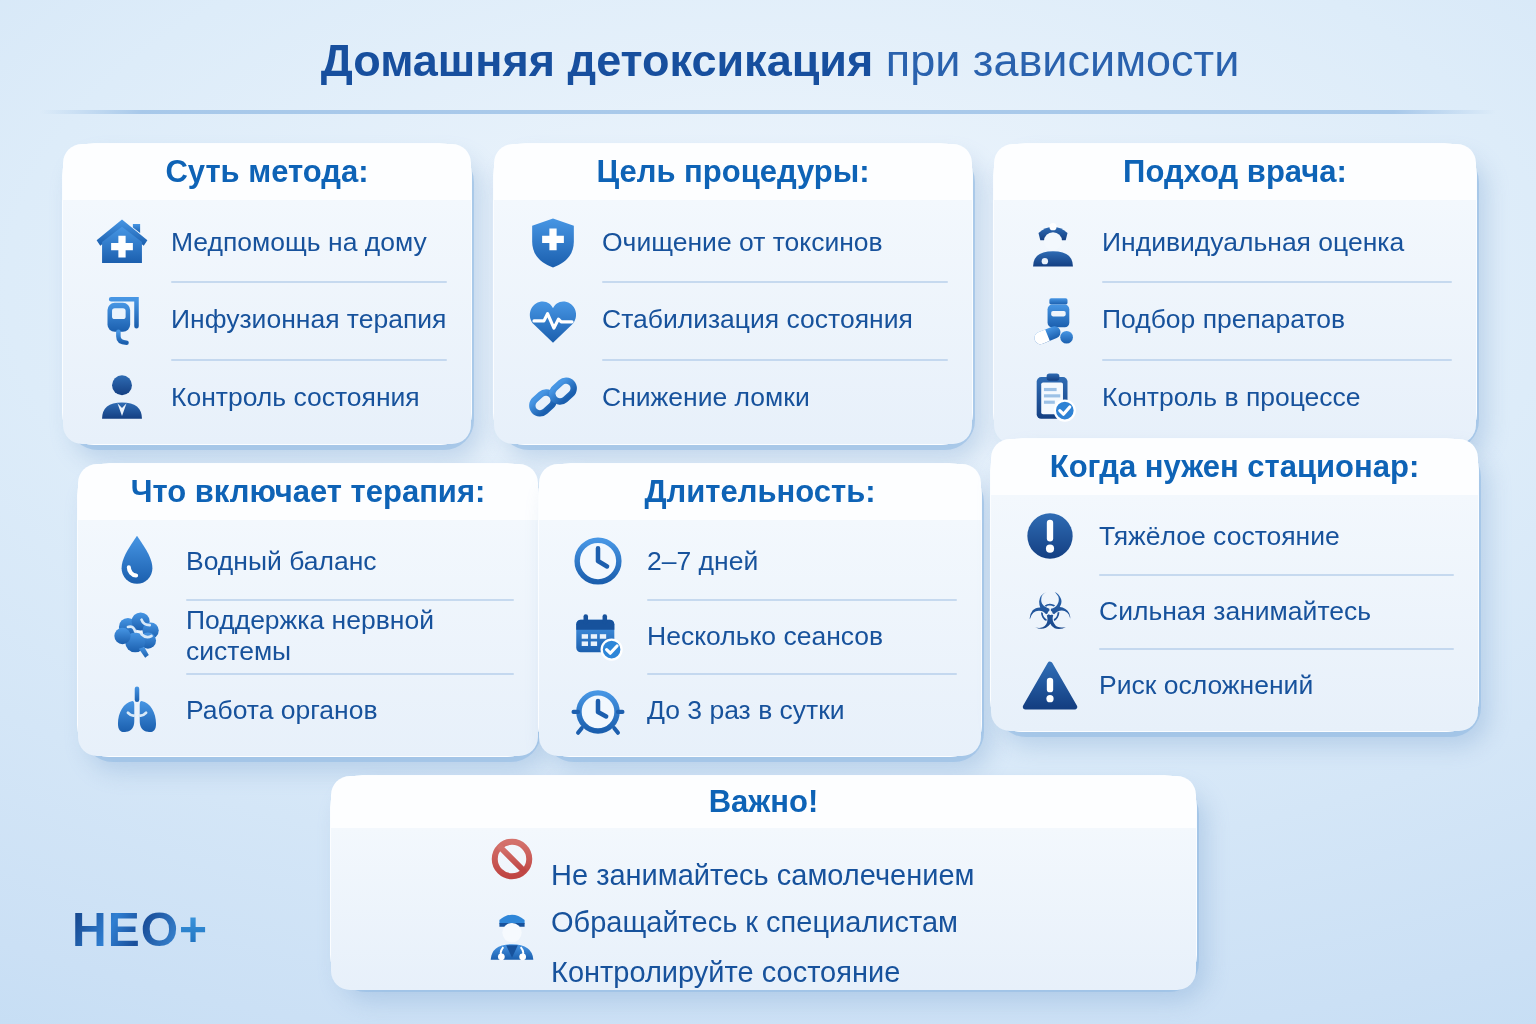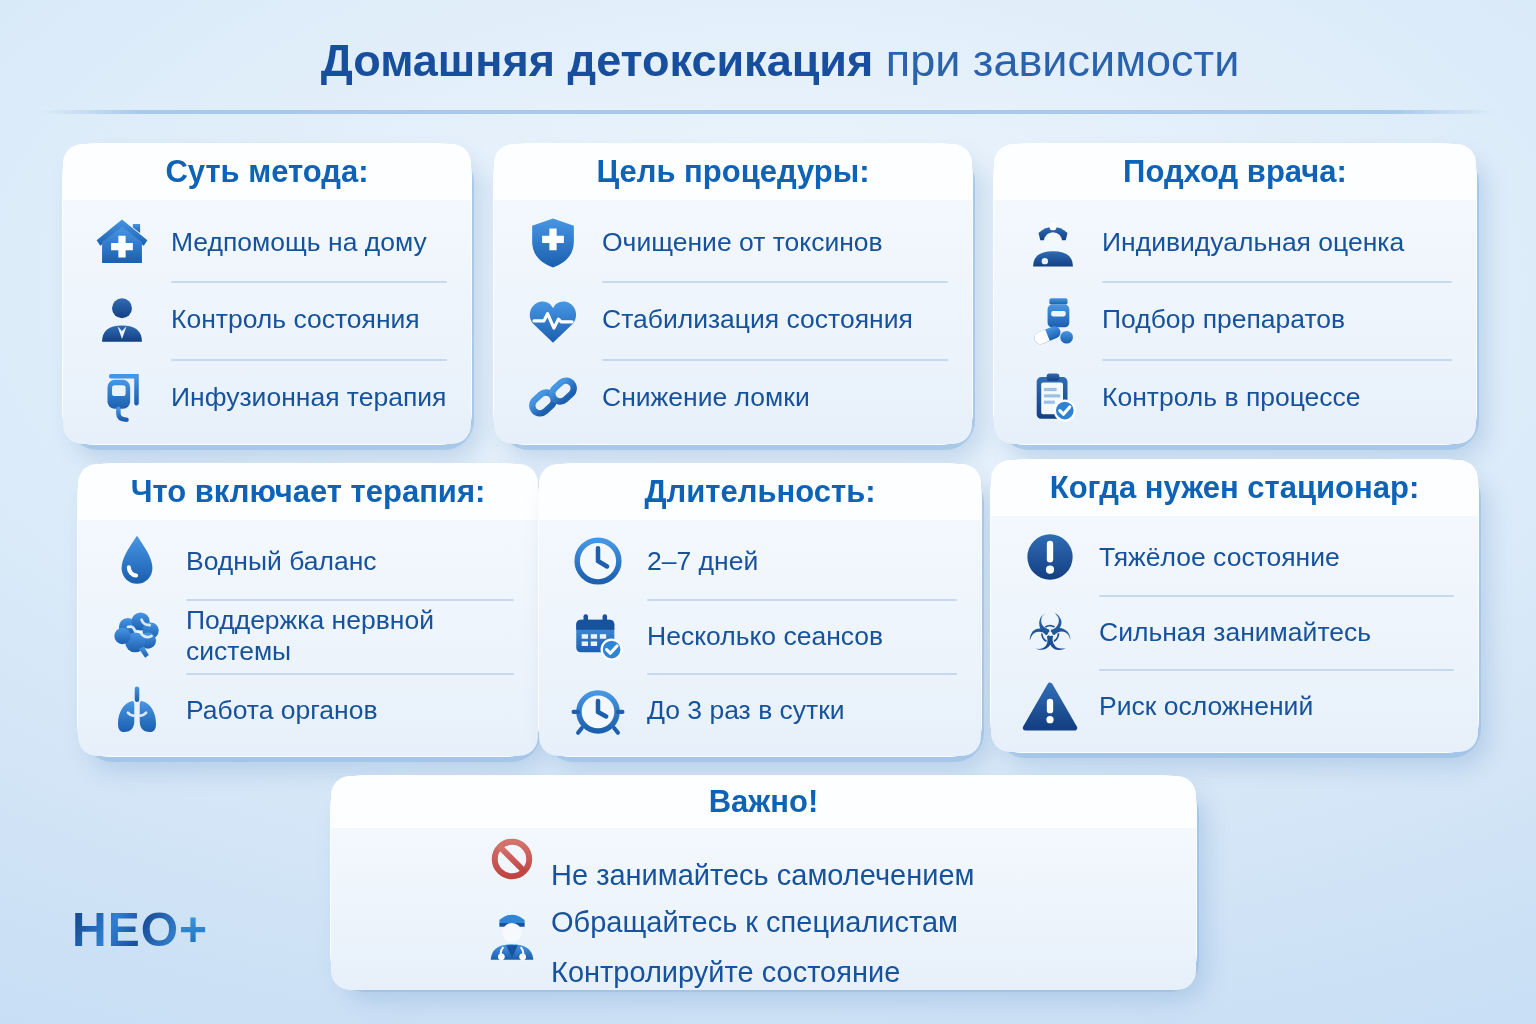--- a/index.html
+++ b/index.html
@@ -213,33 +213,33 @@
         <span class="item-icon">
             <svg viewBox="0 0 64 64">
               <use href="#i-house"></use>
             </svg>
           </span>
         <span class="item-label">Медпомощь на дому</span>
       </div>
       <div class="card-item">
         <span class="item-icon">
             <svg viewBox="0 0 64 64">
+              <use href="#i-ivbag"></use>
+            </svg>
+          </span>
+        <span class="item-label">Инфузионная терапия</span>
+      </div>
+      <div class="card-item">
+        <span class="item-icon">
+            <svg viewBox="0 0 64 64">
               <use href="#i-doctor"></use>
             </svg>
           </span>
         <span class="item-label">Контроль состояния</span>
       </div>
-      <div class="card-item">
-        <span class="item-icon">
-            <svg viewBox="0 0 64 64">
-              <use href="#i-ivbag"></use>
-            </svg>
-          </span>
-        <span class="item-label">Инфузионная терапия</span>
-      </div>
     </div>
   </div>
 
   <div class="card" style="left:493px;top:143px;width:478px;height:300px;">
     <div class="card-header">
       <div class="card-title">Цель процедуры:</div>
     </div>
     <div class="card-body">
       <div class="card-item">
         <span class="item-icon">
@@ -357,21 +357,21 @@
         <span class="item-icon">
             <svg viewBox="0 0 64 64">
               <use href="#i-alarm"></use>
             </svg>
           </span>
         <span class="item-label">До 3 раз в сутки</span>
       </div>
     </div>
   </div>
 
-  <div class="card" style="left:990px;top:459px;width:487px;height:292px;">
+  <div class="card" style="left:990px;top:438px;width:487px;height:292px;">
     <div class="card-header">
       <div class="card-title">Когда нужен стационар:</div>
     </div>
     <div class="card-body">
       <div class="card-item">
         <span class="item-icon">
             <svg viewBox="0 0 64 64">
               <use href="#i-exclaim"></use>
             </svg>
           </span>

